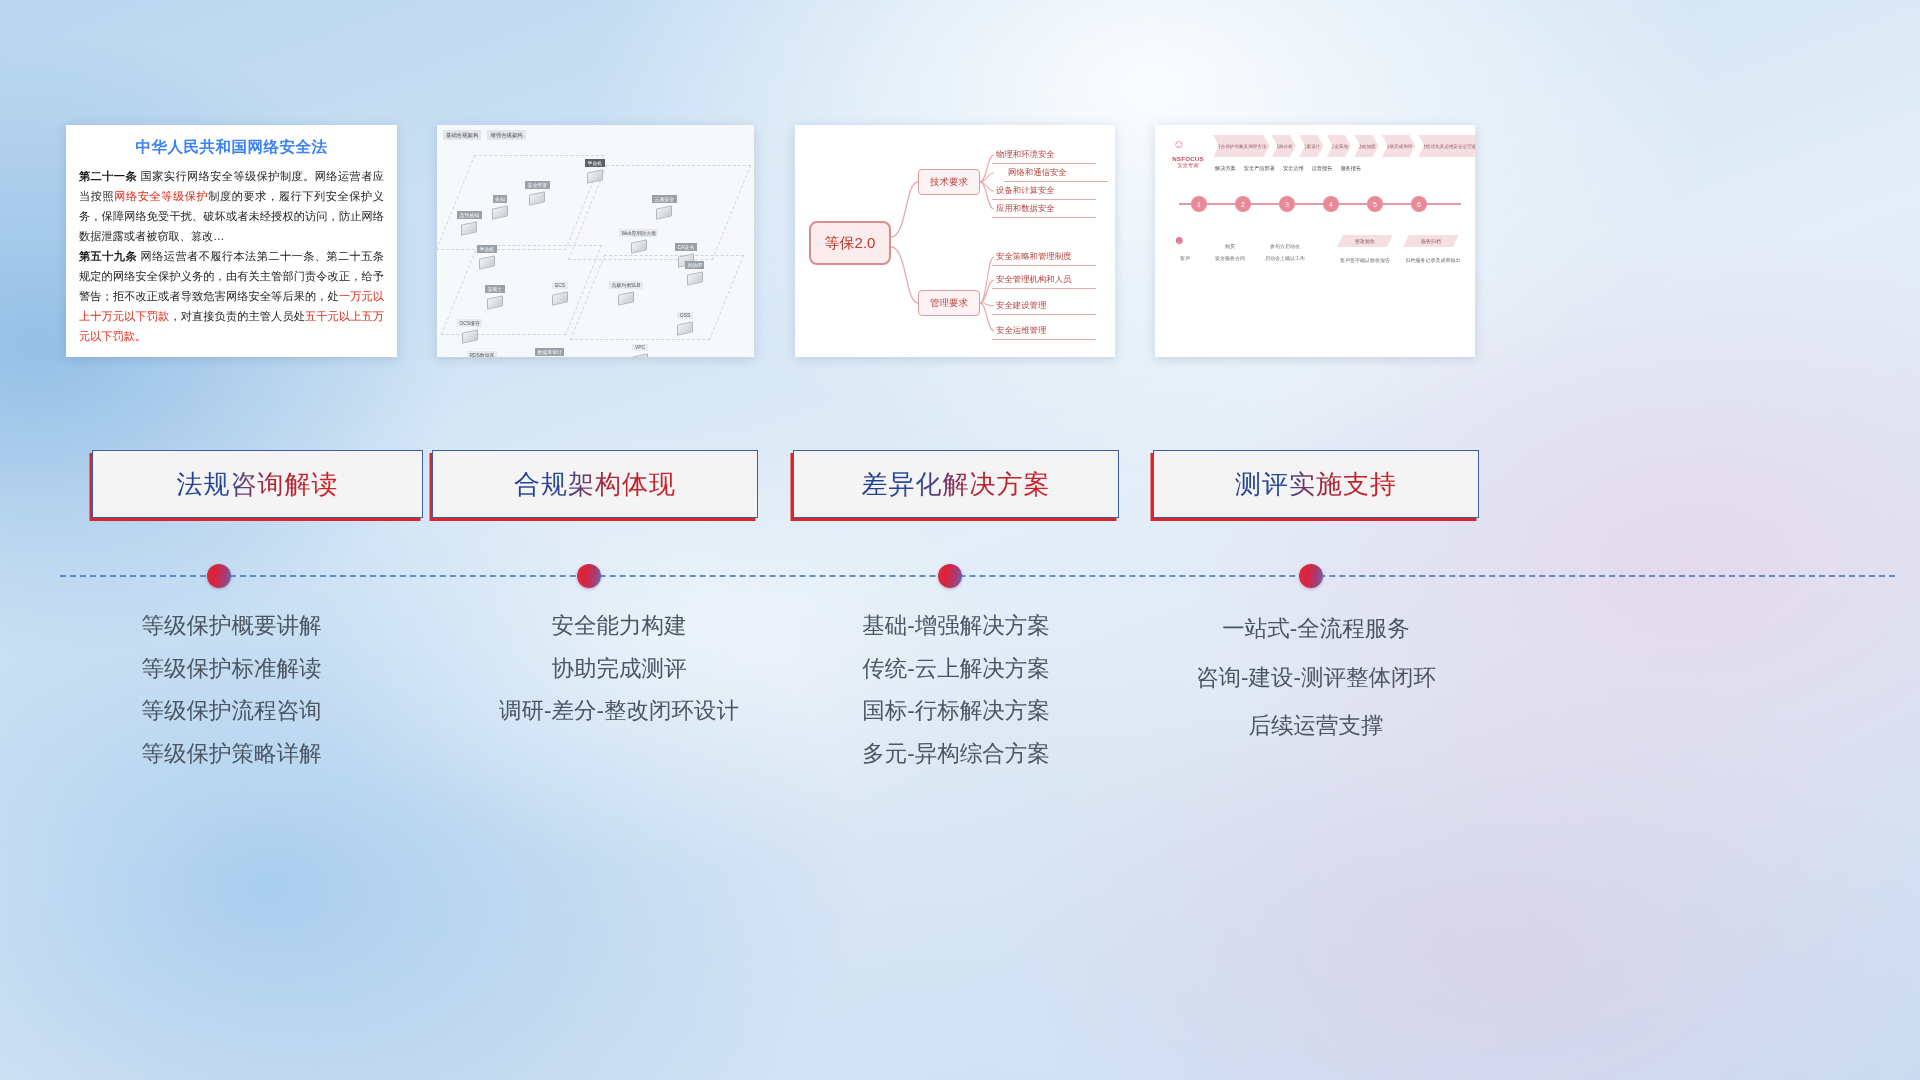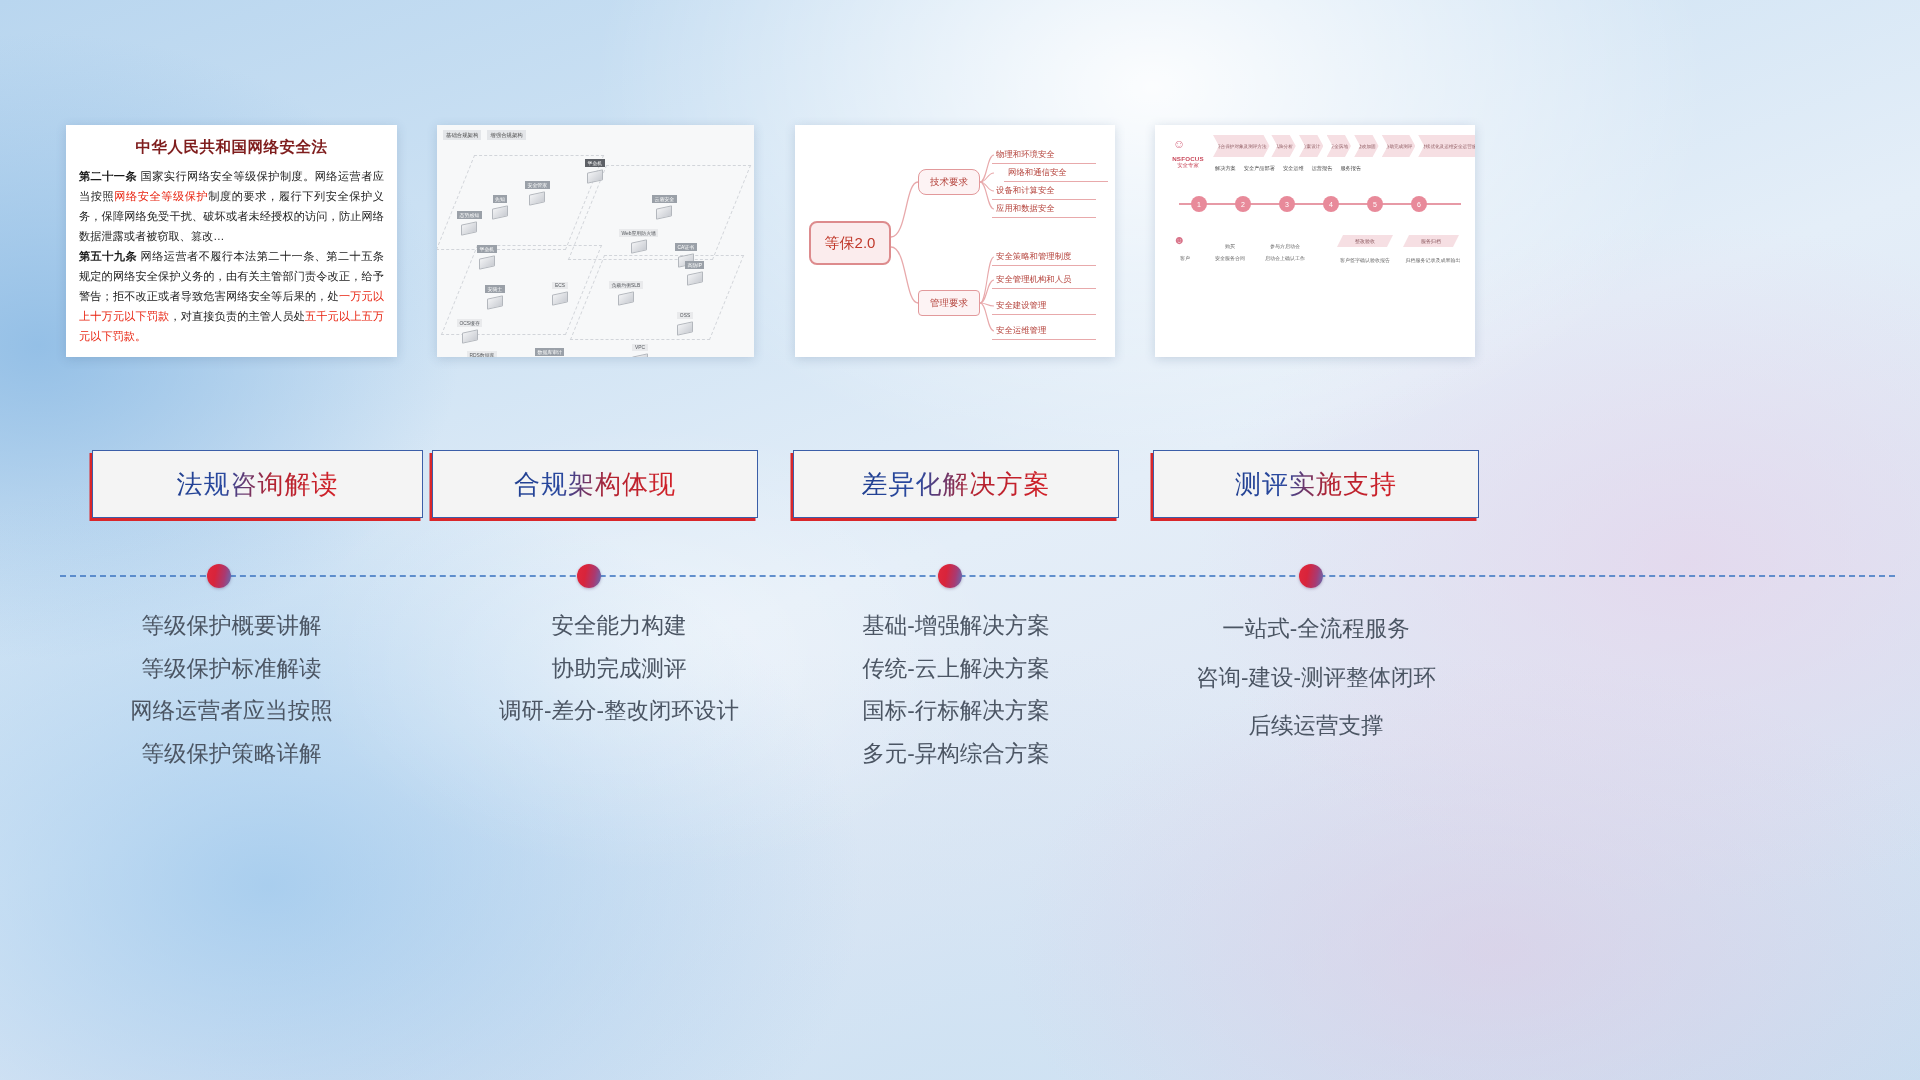--- a/index.html
+++ b/index.html
@@ -35,21 +35,21 @@
     box-shadow:0 2px 10px rgba(60,90,130,.20);
     overflow:hidden;
   }
   .card.c1 { left:66px;  width:331px; }
   .card.c2 { left:437px; width:317px; }
   .card.c3 { left:795px; width:320px; }
   .card.c4 { left:1155px;width:320px; }
 
   
   .law { padding:12px 13px 8px 13px; }
-  .law-title { text-align:center; font-size:15.5px; font-weight:bold; color:#7f1d1d; letter-spacing:.5px; margin-bottom:9px; }
+  .law-title { text-align:center; font-size:15.5px; font-weight:bold; color:#3b82f6; letter-spacing:.5px; margin-bottom:9px; }
   .law p { font-size:11.2px; line-height:1.78; color:#1a1a1a; text-align:justify; }
   .law p + p { }
   .law b { font-weight:bold; }
   .law .hl { color:#e8220f; }
 
   
   .arch { position:relative; width:100%; height:100%; background:#f7f8f9; }
   .arch .tabs { position:absolute; top:5px; left:6px; display:flex; gap:6px; }
   .arch .tabs span { font-size:5.4px; color:#4a4a4a; background:#e4e6e9; padding:1.5px 3px; }
   .arch .dash { position:absolute; border:1px dashed #d2d5da; }
@@ -71,21 +71,21 @@
     border:2px solid #dd8b8d; border-radius:8px; background:#fbeced;
     display:flex; align-items:center; justify-content:center;
     font-size:15px; color:#c0392b;
   }
   .mm-mid {
     position:absolute; width:62px; height:26px;
     border:1.2px solid #e2999b; border-radius:4px; background:#fdf3f4;
     display:flex; align-items:center; justify-content:center;
     font-size:9.5px; color:#b4413a;
   }
-  .mm-mid.m1 { left:123px; top:44px;border-radius:8px; }
+  .mm-mid.m1 { left:123px; top:44px; }
   .mm-mid.m2 { left:123px; top:165px; }
   .mm-leaf {
     position:absolute; left:197px; width:104px;
     font-size:8.4px; color:#b4413a; padding:2px 0 2.5px 4px;
     border-bottom:1px solid #e8a9ab; white-space:nowrap;
   }
   .mind svg { position:absolute; inset:0; }
 
   
   .road { position:relative; width:100%; height:100%; background:#fff; padding:8px; }
@@ -310,21 +310,21 @@
     <div class="tl-dot d1"></div>
     <div class="tl-dot d2"></div>
     <div class="tl-dot d3"></div>
     <div class="tl-dot d4"></div>
   </div>
 
   <div class="lists">
     <div class="col k1">
       <div class="li">等级保护概要讲解</div>
       <div class="li">等级保护标准解读</div>
-      <div class="li">网络运营者应当按照</div>
+      <div class="li">等级保护流程咨询</div>
       <div class="li">等级保护策略详解</div>
     </div>
     <div class="col k2">
       <div class="li">安全能力构建</div>
       <div class="li">协助完成测评</div>
       <div class="li">调研-差分-整改闭环设计</div>
     </div>
     <div class="col k3">
       <div class="li">基础-增强解决方案</div>
       <div class="li">传统-云上解决方案</div>

